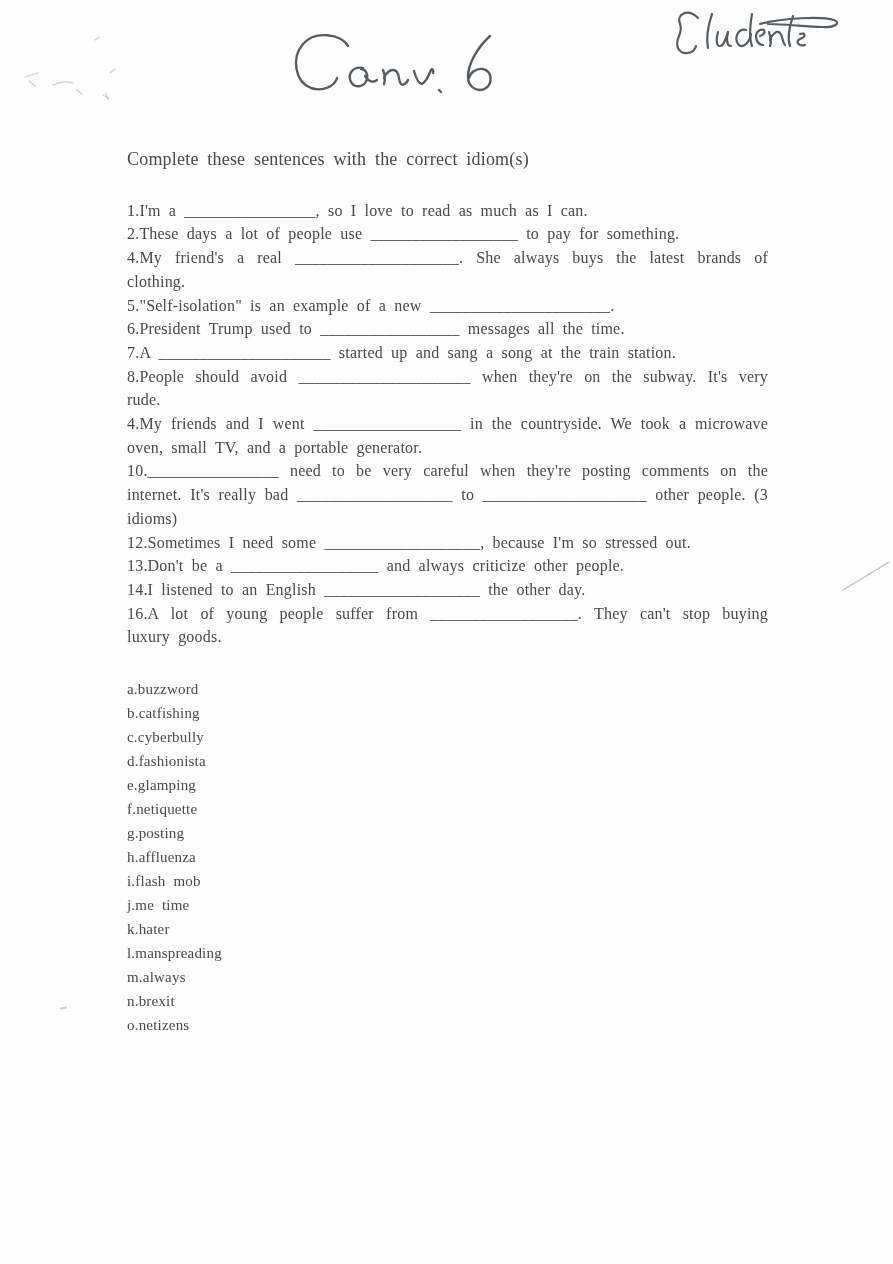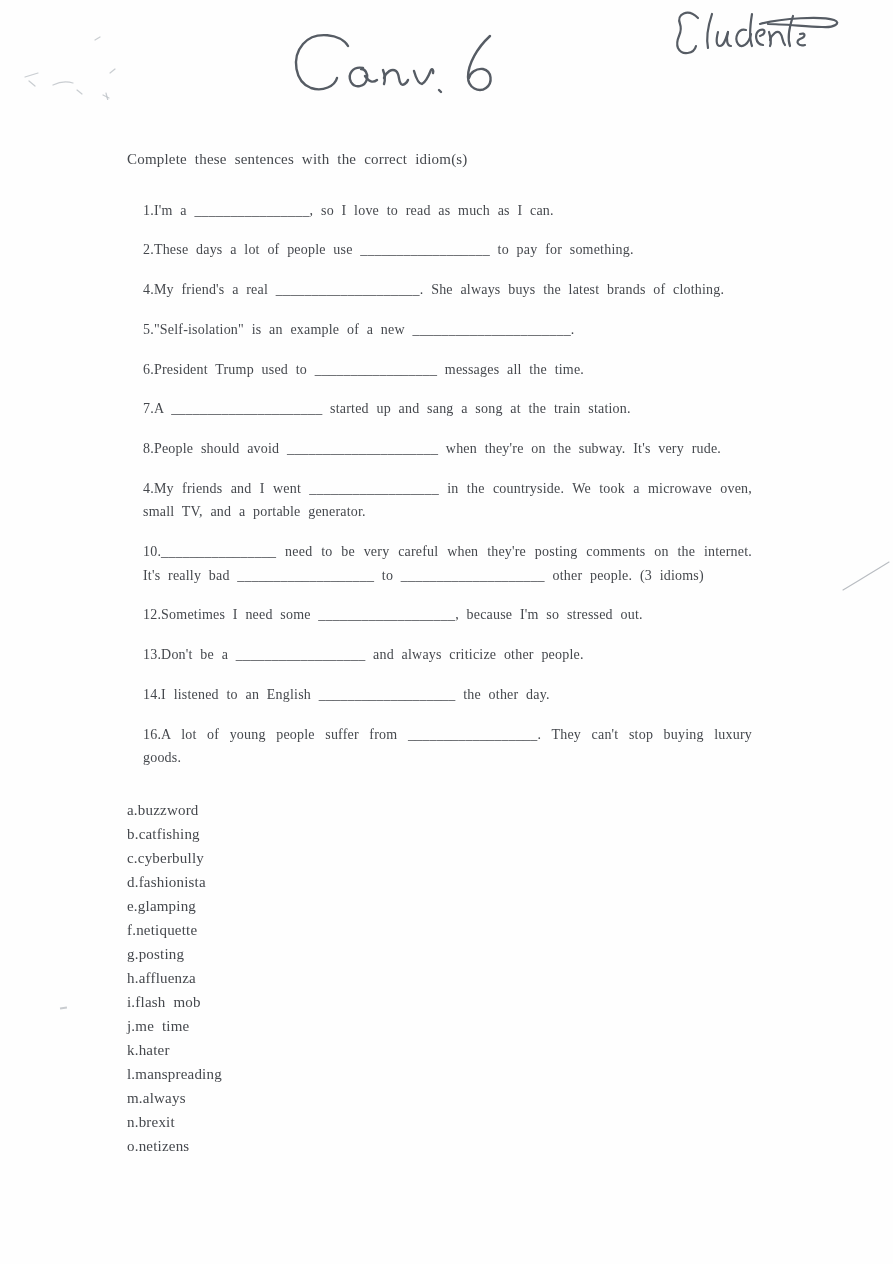--- a/index.html
+++ b/index.html
@@ -8,26 +8,26 @@
     width:893px;height:1264px;
     background:#fefefe;
     font-family:"Liberation Serif","DejaVu Serif",serif;
     color:#45484d;
     overflow:hidden;
     margin:0 auto;
   }
   .content{position:absolute;left:127px;top:148px;width:641px;}
   .instruction{
     margin:0 0 27px 0;
-    font-size:15px;line-height:23.7px;
+    font-size:18px;line-height:23.7px;
     word-spacing:4px;letter-spacing:0.2px;
   }
   .q{
-    margin:16px;
-    font-size:14px;line-height:23.7px;
+    margin:0;
+    font-size:16px;line-height:23.7px;
     text-align:justify;
     word-spacing:4px;letter-spacing:0.2px;
   }
   .options{margin-top:28px;}
   .opt{
     margin:0;
     font-size:15px;line-height:24px;
     word-spacing:4px;letter-spacing:0.2px;
   }
   .hw{position:absolute;}

